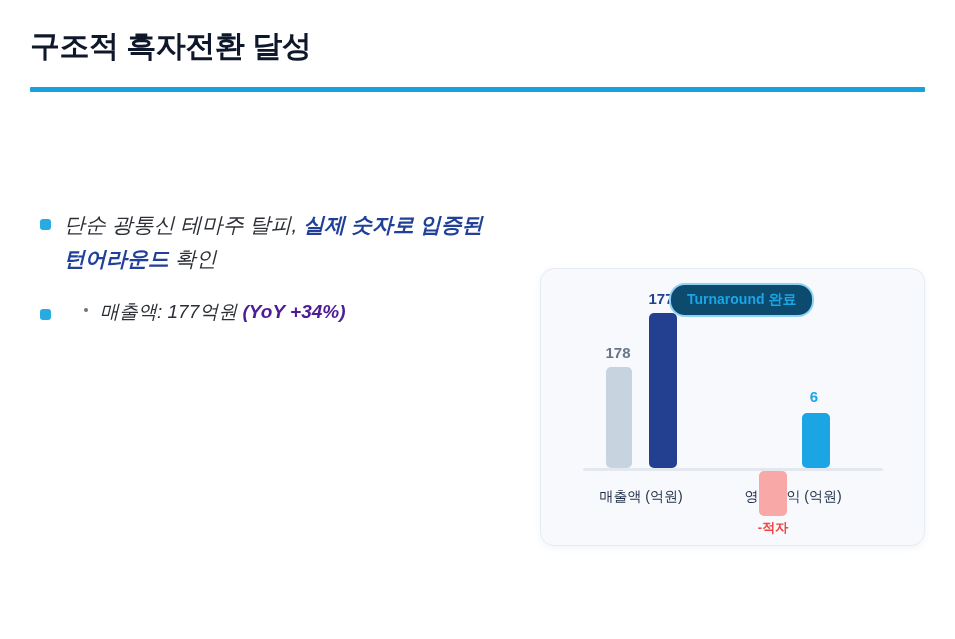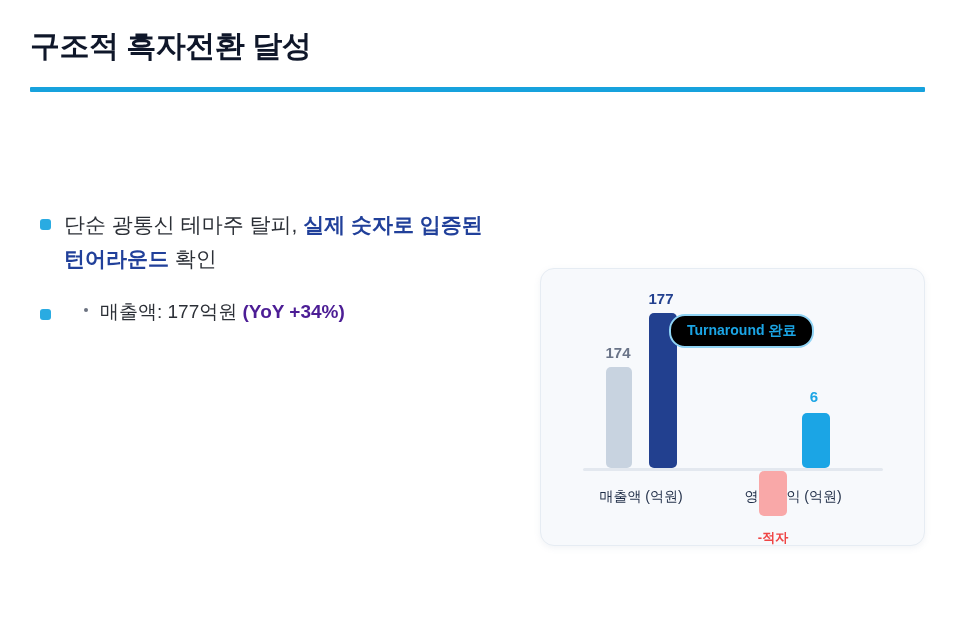--- a/index.html
+++ b/index.html
@@ -37,20 +37,21 @@
     background: #17a2dd;
     border-radius: 1px;
   }
 
   
   .body-col {
     position: absolute;
     left: 38px;
     top: 208px;
     width: 470px;
+    font-style: italic;
   }
   .bullet-row {
     position: relative;
     padding-left: 26px;
     margin-bottom: 22px;
     font-size: 21px;
     line-height: 1.62;
     color: #2b2f36;
   }
   .bullet-row .marker {
@@ -148,29 +149,28 @@
     color: #1d2b45;
     text-align: center;
     white-space: nowrap;
   }
 
   .badge {
     position: absolute;
     left: 128px;
     top: 14px;
     padding: 6px 16px;
-    background: #000000;
+    background: #0c4a6e;
     border: 2px solid #8fd3f4;
     border-radius: 16px;
     font-size: 14px;
     font-weight: bold;
     color: #1ba5e5;
     white-space: nowrap;
     z-index: 5;
-    margin-top: 31px;
   }
 </style>
 </head>
 <body>
 
 <div class="slide-title">구조적 흑자전환 달성</div>
 <div class="title-rule"></div>
 
 <div class="body-col">
 
@@ -192,28 +192,28 @@
   </ul>
 
 
 </div>
 
 <div class="chart-card">
   <div class="plot">
 
     <div class="baseline"></div>
 
-    <div class="bar-value v-gray" style="left:52px; top:75px; width:50px;">174</div>
+    <div class="bar-value v-gray" style="left:52px; top:75px; width:50px;">178</div>
     <div class="bar gray" style="left:65px; top:98px; width:26px; height:101px;"></div>
 
     <div class="bar-value v-navy" style="left:95px; top:21px; width:50px;">177</div>
     <div class="bar navy" style="left:108px; top:44px; width:28px; height:155px;"></div>
 
     <div class="bar pink" style="left:218px; top:202px; width:28px; height:45px; z-index:3;"></div>
-    <div class="bar-value v-loss" style="left:203px; top:260px; width:58px; z-index:4;">-적자</div>
+    <div class="bar-value v-loss" style="left:203px; top:250px; width:58px; z-index:4;">-적자</div>
 
     <div class="bar-value v-blue" style="left:248px; top:119px; width:50px;">6</div>
     <div class="bar blue" style="left:261px; top:144px; width:28px; height:55px;"></div>
 
     <div class="axis-label" style="left:40px; top:219px; width:120px;">매출액 (억원)</div>
     <div class="axis-label" style="left:172px; top:219px; width:160px;">영업이익 (억원)</div>
 
     <div class="badge">Turnaround 완료</div>
 
   </div>

